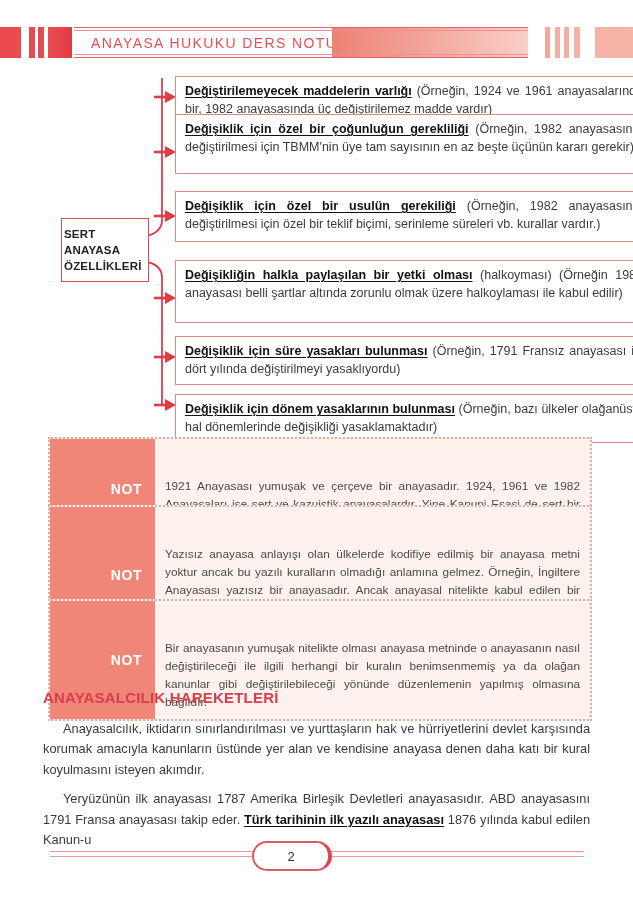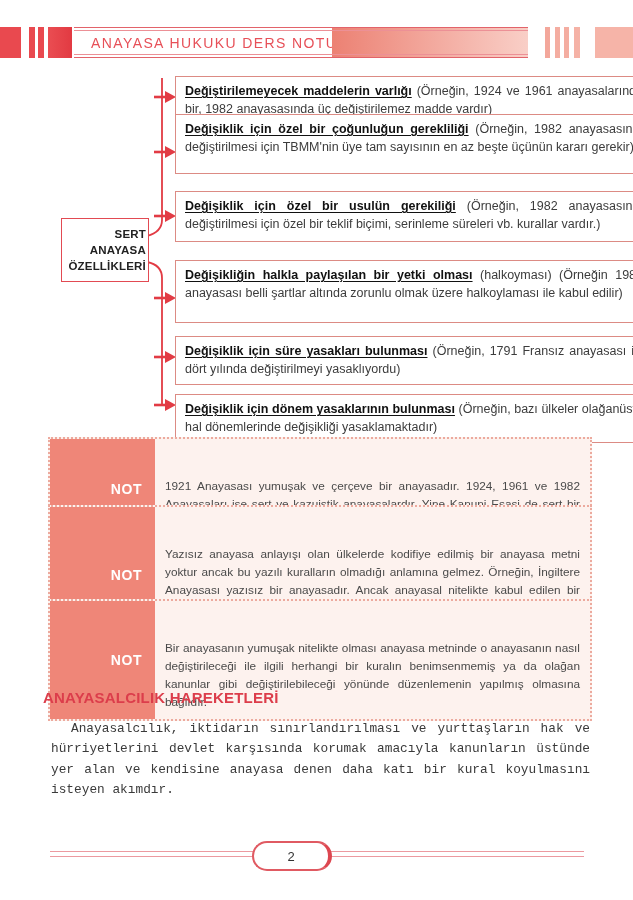--- a/index.html
+++ b/index.html
@@ -30,21 +30,21 @@
   .rb2{left:555px;width:5px;background:#f4ada1;}
   .rb3{left:564px;width:5px;background:#f4ada1;}
   .rb4{left:574px;width:6px;background:#f5b2a6;}
   .rb5{left:595px;width:38px;background:#f6b4a8;}
   
   .diagram{position:absolute;top:70px;left:0;width:633px;height:372px;}
   .connectors{position:absolute;left:0;top:0;width:633px;height:372px;}
   .root-box{
     position:absolute;left:61px;top:148px;width:88px;box-sizing:border-box;
     border:1.5px solid #e24a52;background:#fff;padding:7px 2px;
-    text-align:right;font-weight:bold;font-size:11.5px;line-height:1.4;color:#222;
+    text-align:left;font-weight:bold;font-size:11.5px;line-height:1.4;color:#222;
     letter-spacing:0.2px;
   }
   .root-box span{display:block;}
   .fbox{
     position:absolute;left:175px;width:478px;box-sizing:border-box;background:#fff;
     border:1px solid #dc8b84;padding:5px 9px 6px 9px;
     font-size:12.5px;line-height:1.45;text-align:justify;color:#3c3c3c;
   }
   .fbox .lead{font-weight:bold;color:#111;text-decoration:underline;text-underline-offset:2px;}
   .fb1{top:6px;min-height:42px;}
@@ -69,22 +69,22 @@
     flex:1;padding:7px 10px;font-size:11.8px;line-height:1.52;
     text-align:justify;color:#4a4a4a;margin-top:32px;
   }
   
   .section-heading{
     position:absolute;top:689px;left:43px;width:547px;
     color:#dc3d4b;font-weight:bold;font-size:15px;letter-spacing:0.2px;
   }
   .body-copy{position:absolute;top:719px;left:43px;width:547px;}
   .body-copy p{
-    margin:0 0 9px 8px;font-size:12.8px;line-height:1.6;text-align:justify;
-    text-indent:20px;color:#3a3a3a;font-family:Liberation Mono, monospace;
+    margin:0 0 9px 0;font-size:12.8px;line-height:1.6;text-align:justify;
+    text-indent:20px;color:#3a3a3a;
   }
   .bold-ul{font-weight:bold;color:#111;text-decoration:underline;text-underline-offset:2px;}
   
   .foot-line{position:absolute;left:50px;right:49px;border-top:1px solid #ec9aa0;}
   .fl1{top:851px;} .fl2{top:856px;}
   .page-capsule{
     position:absolute;left:252px;top:841px;width:80px;height:30px;box-sizing:border-box;
     background:#fff;border:2px solid #e05a62;border-right:4px solid #dd4750;
     border-radius:16px;display:flex;align-items:center;justify-content:center;
     font-size:13px;color:#333;z-index:2;
@@ -180,20 +180,21 @@
     <div class="note-text">Yazısız anayasa anlayışı olan ülkelerde kodifiye edilmiş bir anayasa metni yoktur ancak bu yazılı kuralların olmadığı anlamına gelmez. Örneğin, İngiltere Anayasası yazısız bir anayasadır.  Ancak anayasal nitelikte kabul edilen bir takım belgeler bulunmaktadır. Bizim tarihimizde yazısız bir anayasa anlayışı yoktur. Bütün anayasalarımız yazılıdır.</div>
   </div>
   <div class="note n3">
     <div class="note-badge">NOT</div>
     <div class="note-text">Bir anayasanın yumuşak nitelikte olması anayasa metninde o anayasanın nasıl değiştirileceği ile ilgili herhangi bir kuralın benimsenmemiş ya da olağan kanunlar gibi değiştirilebileceği yönünde düzenlemenin yapılmış olmasına bağlıdır.</div>
   </div>
 
   <div class="section-heading">ANAYASALCILIK HAREKETLERİ</div>
   <div class="body-copy">
     <p>Anayasalcılık, iktidarın sınırlandırılması ve yurttaşların hak ve hürriyetlerini devlet karşısında korumak amacıyla kanunların üstünde yer alan ve kendisine anayasa denen daha katı bir kural koyulmasını isteyen akımdır.</p>
+    <p><span>Yeryüzünün ilk anayasası 1787 Amerika Birleşik Devletleri anayasasıdır. ABD anayasasını 1791 Fransa anayasası takip eder. </span><span class="bold-ul">Türk tarihinin ilk yazılı anayasası</span><span> 1876 yılında kabul edilen Kanun-u</span></p>
   </div>
 
   <div class="foot-line fl1"></div>
   <div class="foot-line fl2"></div>
   <div class="page-capsule">
     <span>2</span>
   </div>
 
 </div>
 

